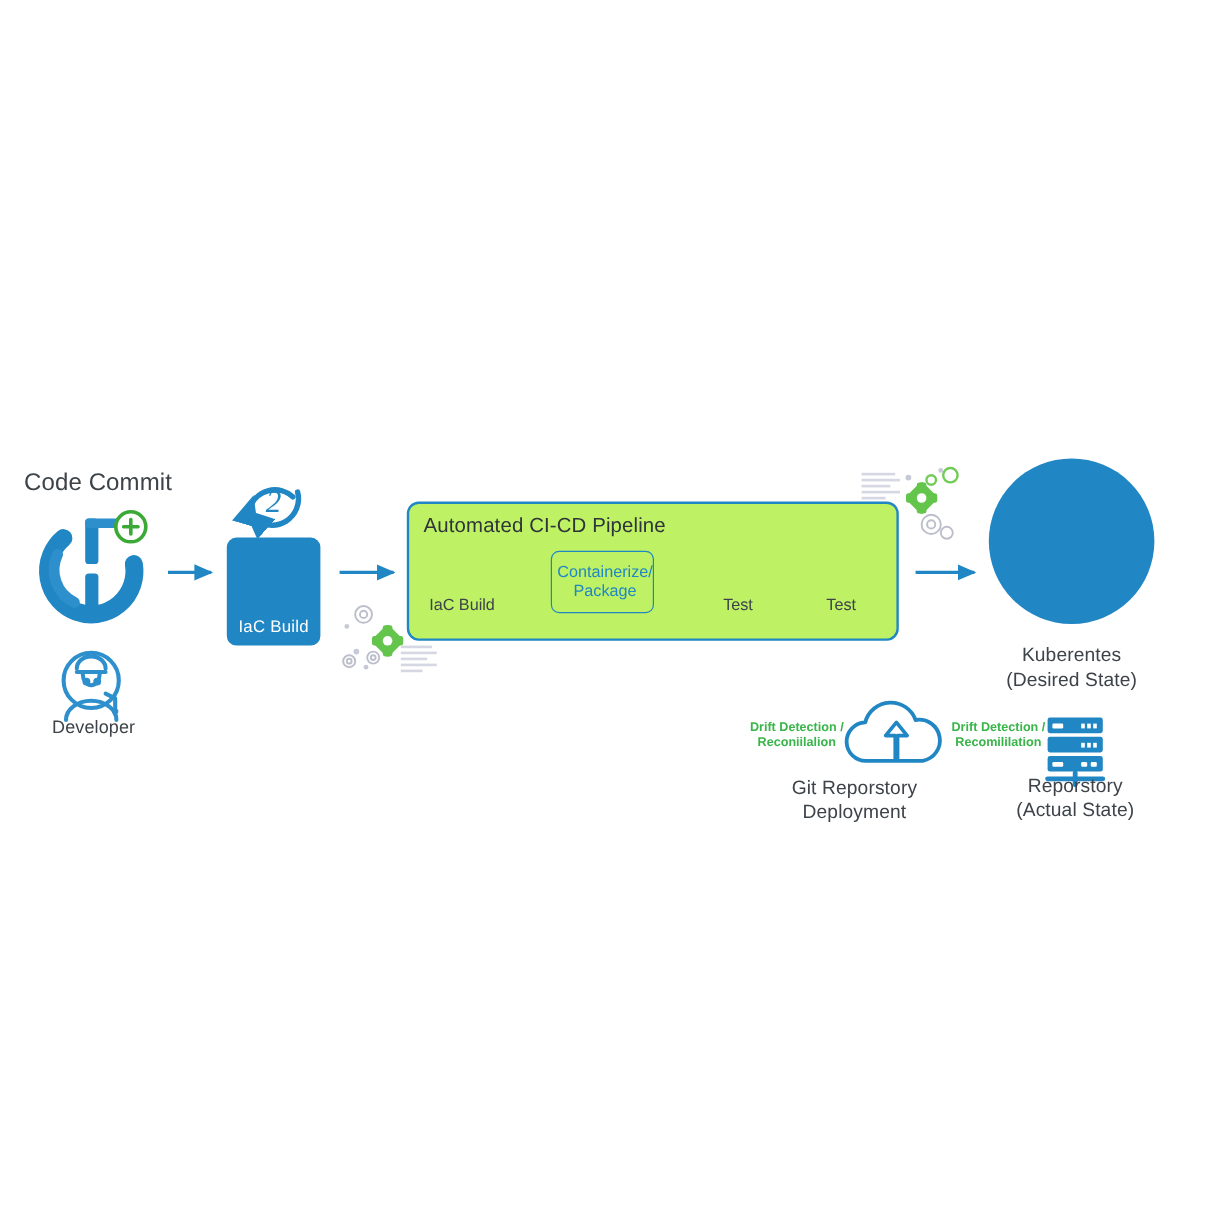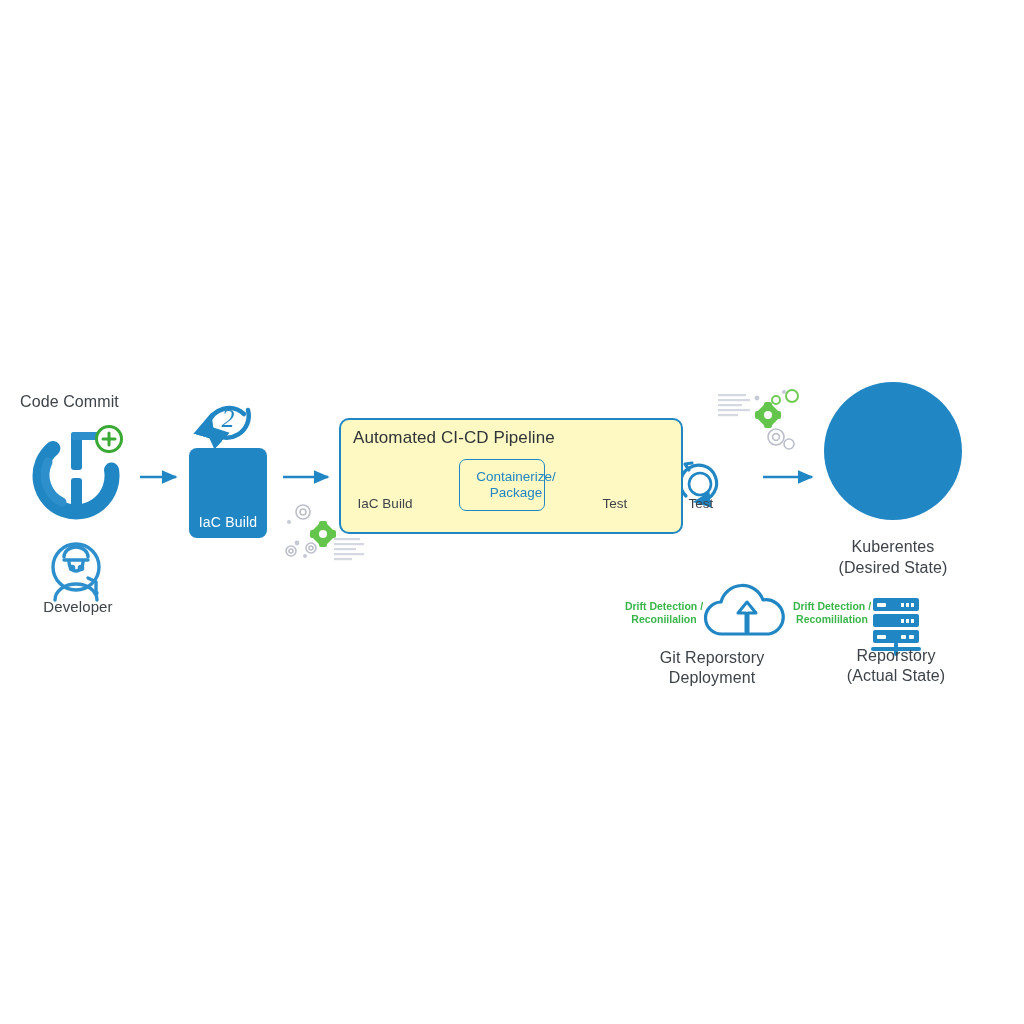--- a/index.html
+++ b/index.html
@@ -28,21 +28,21 @@
     line-height: 20px;
     text-align: center;
     white-space: pre-line;
     letter-spacing: 0.1px;
   }
 
   
   #code-commit-label {
     left: 20px; top: 392px;
     width: 130px;
-    font-size: 16px;
+    font-size: 20px;
     text-align: left;
     color: #3d4349;
   }
 
   
   #developer-label {
     left: 18px; top: 597px;
     width: 120px;
     font-size: 15px;
   }
@@ -59,24 +59,24 @@
     left: 0; right: 0; bottom: 8px;
     text-align: center;
     color: #ffffff;
     font-size: 14px;
     letter-spacing: .2px;
   }
 
   
   #pipeline-box {
     left: 339px; top: 418px;
-    width: 344px; height: 116px;
+    width: 410px; height: 116px;
     border: 2px solid #2186c4;
     border-radius: 10px;
-    background: #fef9c3;
+    background: #bef264;
     box-sizing: border-box;
   }
   #pipeline-title {
     position: absolute;
     left: 12px; top: 8px;
     font-size: 17px;
     color: #2f3438;
     letter-spacing: .1px;
   }
   .stage-label {
@@ -88,21 +88,21 @@
   }
   #containerize-box {
     position: absolute;
     left: 118px; top: 39px;
     width: 86px; height: 52px;
     border: 1.6px solid #2186c4;
     border-radius: 7px;
     box-sizing: border-box;
     display: flex;
     align-items: center;
-    justify-content: center;
+    justify-content: flex-end;
     padding-left: 28px;
   }
   #containerize-box-label {
     color: #2186c4;
     font-size: 13.5px;
     line-height: 16px;
     text-align: center;
     white-space: pre-line;
   }
 

